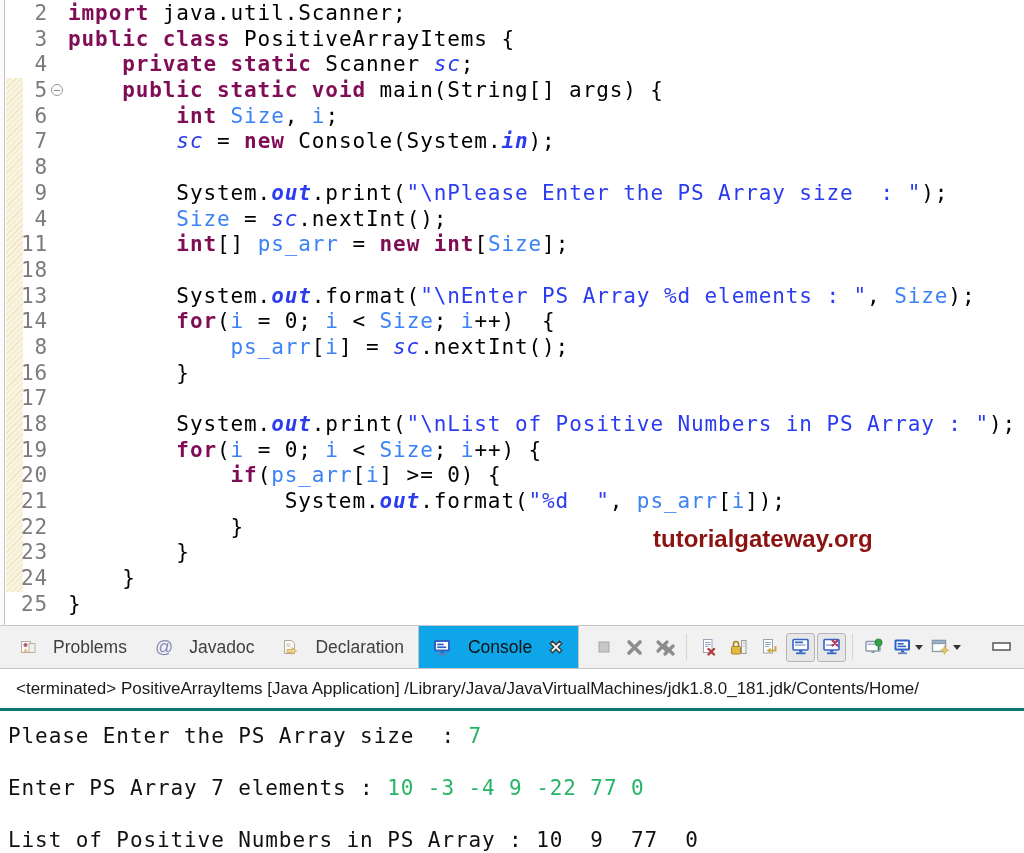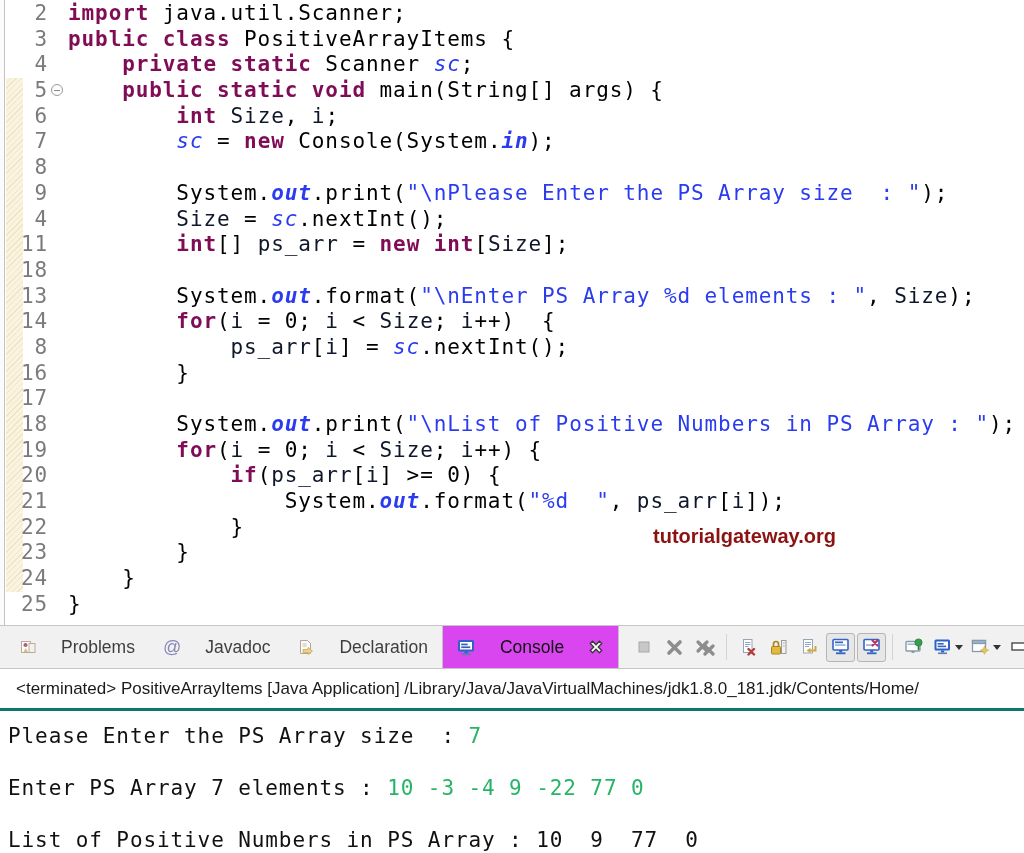--- a/index.html
+++ b/index.html
@@ -18,29 +18,29 @@
   .foldcol{width:20px;flex:none;position:relative;}
   .foldmark{position:absolute;left:3px;top:6px;width:12px;height:12px;border:1px solid #9a9a9a;
         border-radius:50%;background:#fdfdfd;box-sizing:border-box;}
   .foldmark:before{content:"";position:absolute;left:2px;right:2px;top:4.5px;height:1.5px;background:#8a8a8a;}
   .codetext{margin:0;white-space:pre;font:inherit;letter-spacing:inherit;color:#000;}
   .seg-p{color:#000;}
   .seg-k{color:#7f0c55;font-weight:bold;text-align:right;}
   .seg-s{color:#2a3bf0;}
   .seg-f{color:#2a3bf0;font-style:italic;}
   .seg-fb{color:#2a3bf0;font-style:italic;font-weight:bold;}
-  .seg-v{color:#0f172a;text-align:right;}
-  .watermark{position:absolute;left:653px;top:525px;font-size:20px;font-weight:bold;color:#8b1412;}
+  .seg-v{color:#3b82f6;text-align:right;}
+  .watermark{position:absolute;left:653px;top:525px;font-size:24px;font-weight:bold;color:#8b1412;}
 
   
   .tabbar{display:flex;align-items:center;height:42px;background:#f2f1f1;
           border-top:1px solid #c6c6c6;border-bottom:1px solid #c6c6c6;padding-left:6px;}
-  .tab{display:flex;align-items:center;gap:24px;padding:0 14px;height:100%;
+  .tab{display:flex;align-items:center;gap:16px;padding:0 14px;height:100%;
        font-size:17.5px;color:#3f3f3f;cursor:default;box-sizing:border-box;}
-  .tab.active{background:#d946ef;border-left:1px solid #c3c3c3;border-right:1px solid #c3c3c3;color:#111;}
+  .tab.active{background:#0ea5e9;border-left:1px solid #c3c3c3;border-right:1px solid #c3c3c3;color:#111;}
   .ticon{display:flex;align-items:center;}
   .at-glyph{font-size:18px;color:#8888b8;font-family:"Liberation Sans",sans-serif;}
   .toolbar{display:flex;align-items:center;gap:2px;margin-left:10px;flex:1;}
   .tbtn{width:27px;height:27px;display:flex;align-items:center;justify-content:center;border:1px solid transparent;}
   .tbtn.pressed{background:#e7e7e7;border:1px solid #b5b5b5;border-radius:3px;}
   .tsep{width:1px;height:26px;background:#d4d4d4;margin:0 4px;}
   .caret{width:0;height:0;border-left:4px solid transparent;border-right:4px solid transparent;
          border-top:5px solid #333;margin-left:2px;}
   .withcaret{display:flex;align-items:center;width:auto;padding:0 2px;}
   .minbtn{margin-left:auto;margin-right:8px;}

